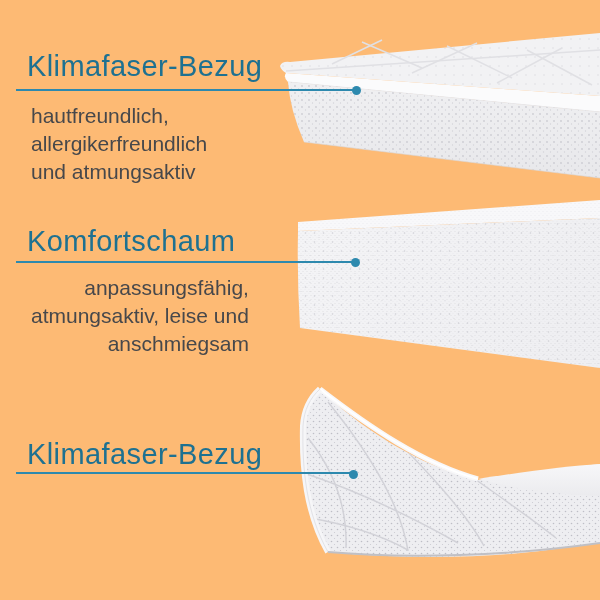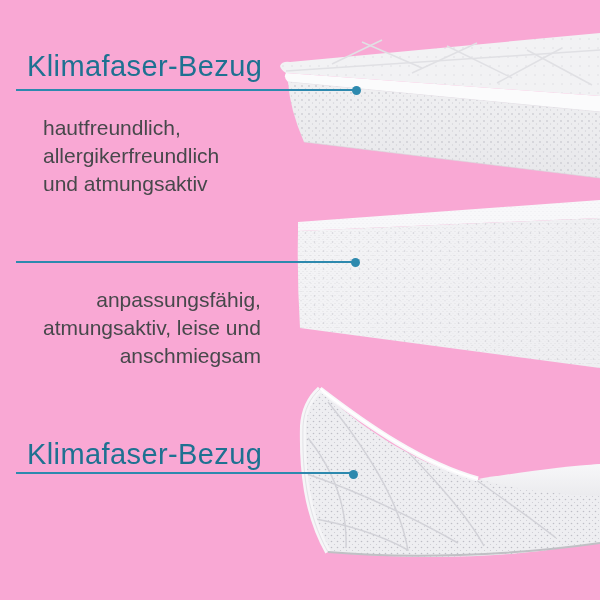--- a/index.html
+++ b/index.html
@@ -1,38 +1,38 @@
 <!DOCTYPE html>
 <html><head>
 <meta charset="utf-8">
 <style>
   html, body { margin: 0; padding: 0; background: #ffffff; }
   .canvas {
     position: relative;
     width: 600px;
     height: 600px;
-    background: #f9a8d4;
+    background: #fdba74;
     overflow: hidden;
     font-family: "Liberation Sans", sans-serif;
   }
   .illustration { position: absolute; z-index: 1; }
   .layer-heading {
     position: absolute;
     left: 27px;
     margin: 0;
     font-size: 29px;
     font-weight: 400;
     letter-spacing: 0.4px;
     color: #1e7191;
     z-index: 2;
   }
   .layer-desc {
     position: absolute;
     left: 27px;
-    margin: 16px;
+    margin: 4px;
     font-size: 21px;
     line-height: 28px;
     color: #47484b;
     white-space: pre-line;
     z-index: 2;
   }
   .leader-line {
     position: absolute;
     height: 2px;
     background: #2d89ae;
@@ -170,20 +170,21 @@
     <path d="M40,174 C120,181 220,178 312,165" stroke="#c0c0c5" stroke-width="2" fill="none"></path>
   </svg>
 
   <h2 class="layer-heading h1">Klimafaser-Bezug</h2>
   <div class="leader-line l1"></div>
   <div class="leader-dot p1"></div>
   <p class="layer-desc d1">hautfreundlich,
 allergikerfreundlich
 und atmungsaktiv</p>
 
+  <h2 class="layer-heading h2">Komfortschaum</h2>
   <div class="leader-line l2"></div>
   <div class="leader-dot p2"></div>
   <p class="layer-desc d2">anpassungsfähig,
 atmungsaktiv, leise und
 anschmiegsam</p>
 
   <h2 class="layer-heading h3">Klimafaser-Bezug</h2>
   <div class="leader-line l3"></div>
   <div class="leader-dot p3"></div>
 

